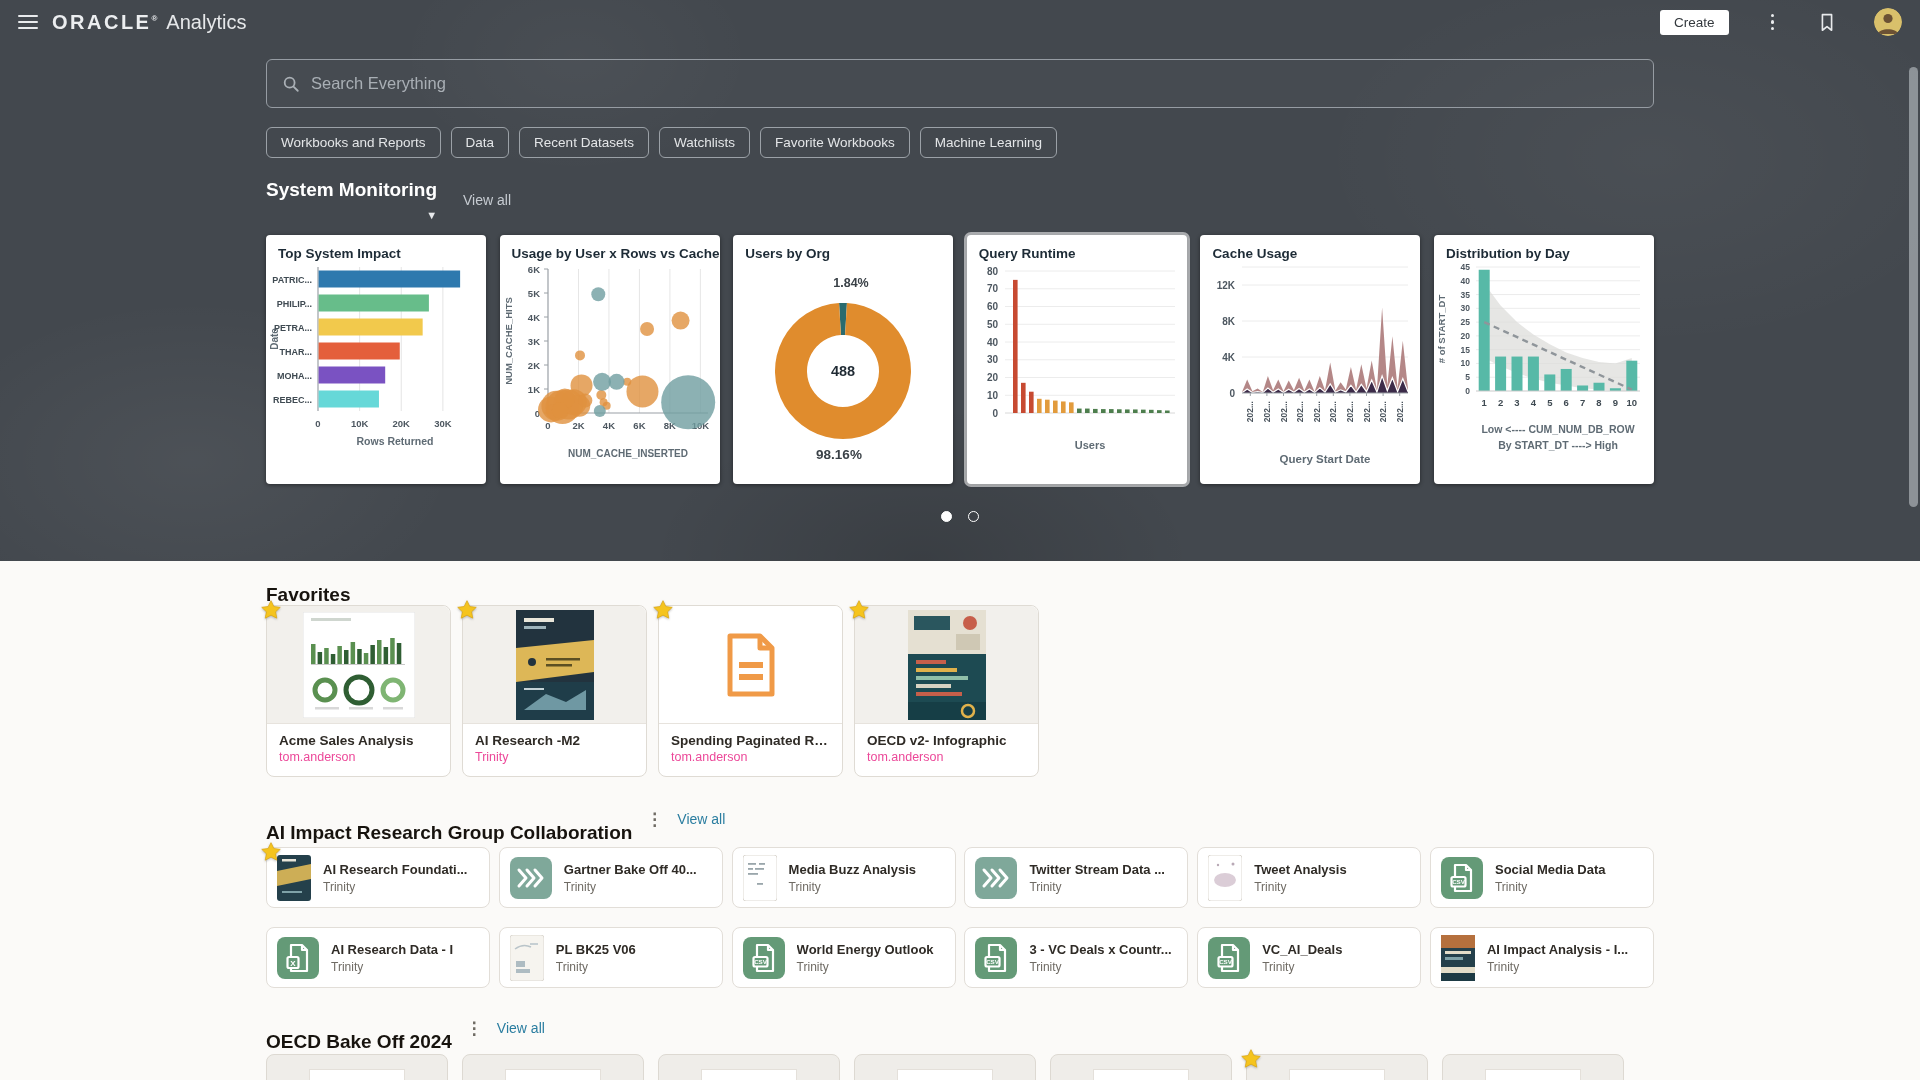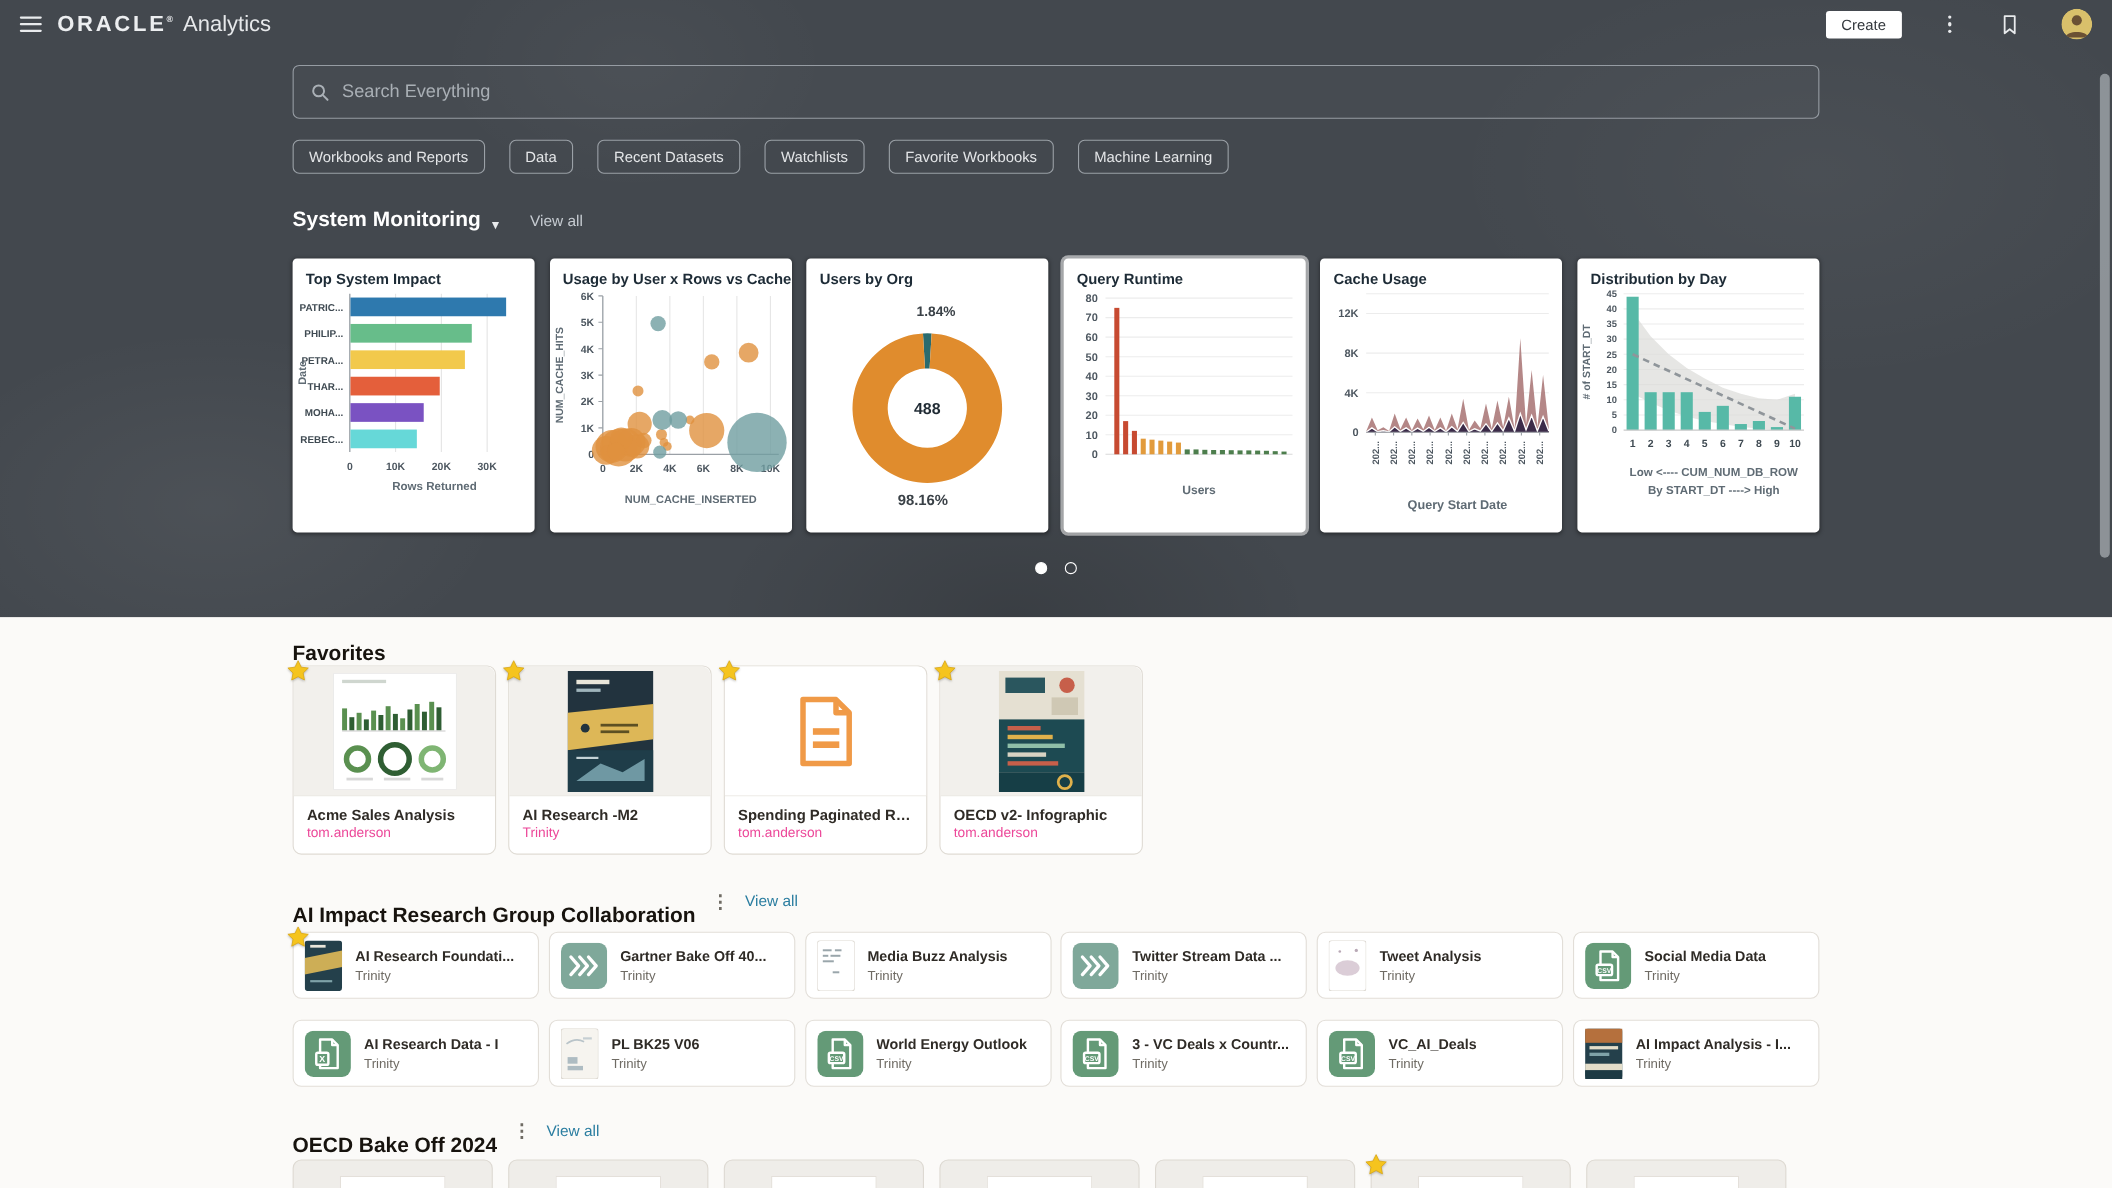--- a/index.html
+++ b/index.html
@@ -32,26 +32,26 @@
   .avatar svg { border-radius:50%; }
 
   .search-wrap { width:1388px; margin:15px auto 0; }
   .search-box { display:flex; align-items:center; height:49px; border:1px solid #969ca3;
     border-radius:6px; padding:0 15px; background:rgba(255,255,255,.02); }
   .search-box svg { flex:none; margin-right:11px; }
   .search-box input { flex:1; background:transparent; border:none; outline:none;
     color:#e9ebed; font-size:16.5px; font-family:inherit; }
   .search-box input::placeholder { color:#a9afb5; }
 
-  .chips { width:1388px; margin:19px auto 0; display:flex; gap:22px; }
+  .chips { width:1388px; margin:19px auto 0; display:flex; gap:10px; }
   .chip { border:1px solid #9ba1a7; border-radius:6px; background:transparent; color:#e4e6e8;
     font-size:13.5px; font-family:inherit; padding:7px 14px; cursor:pointer; white-space:nowrap; }
 
   .sm-head { width:1388px; margin:30px auto 0; display:flex; align-items:center; height:24px; }
-  .sm-title { color:#ffffff; font-size:19px; font-weight:700; cursor:pointer; display:flex; align-items:flex-end; gap:8px; }
+  .sm-title { color:#ffffff; font-size:19px; font-weight:700; cursor:pointer; display:flex; align-items:flex-end; gap:8px;flex-direction:column; }
   .caret { font-size:11px; color:#e8eaec; }
   .hero-viewall { margin-left:26px; color:#c6cbd1; font-size:14px; cursor:pointer; text-decoration:none; }
 
   .cards { width:1388px; margin:23px auto 0; display:flex; justify-content:space-between; }
   .chart-card { width:220px; height:249px; background:#fff; border-radius:4px;
     box-shadow:0 1px 4px rgba(0,0,0,.45); cursor:pointer; }
   .chart-card.focused { box-shadow:0 0 0 3px rgba(255,255,255,.55), 0 1px 4px rgba(0,0,0,.45); }
   .chart-title { font-size:13.5px; font-weight:700; color:#1d2b36; padding:11px 12px 0; white-space:nowrap; overflow:hidden; }
   .chart-card svg.chart { display:block; }
 

